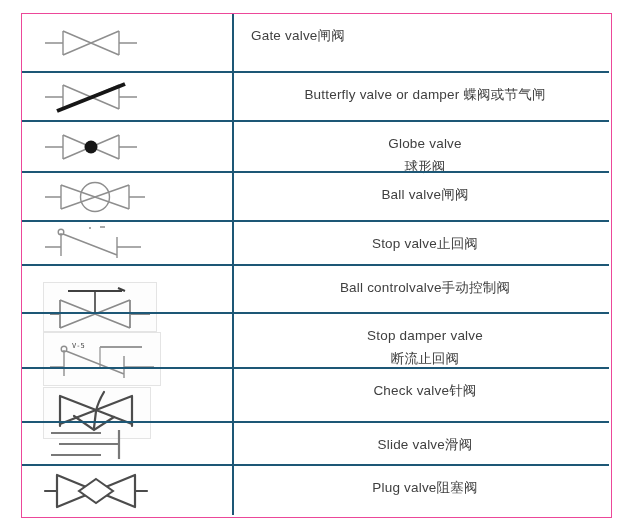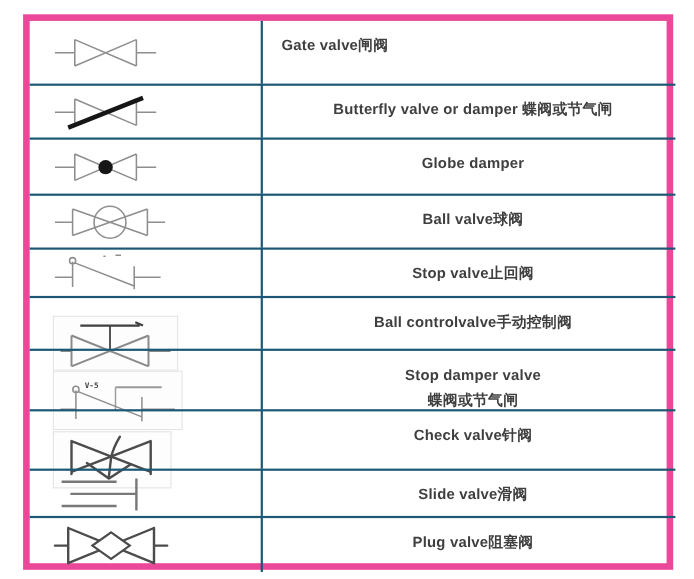--- a/index.html
+++ b/index.html
@@ -1,26 +1,25 @@
 <!DOCTYPE html>
 <html><head>
 <meta charset="utf-8">
 <style>
   * { margin:0; padding:0; box-sizing:border-box; }
   html,body { width:631px; height:526px; background:#ffffff; overflow:hidden;
               font-family:"Liberation Sans", sans-serif; }
   .valve-table {
     position:absolute; left:21px; top:13px;
     width:591px; height:505px;
-    border:6px solid #ec4899;
+    border:1px solid #ec4899;
     display:grid;
     grid-template-columns:212px 375px;
     grid-template-rows:57px 49px 51px 49px 44px 48px 55px 54px 43px 51px;
     background:#ffffff;
-    font-weight:bold;
   }
   .cell { height:100%; }
   .row2up { border-top:2px solid #1d5776;text-align:center; }
   .sym {
     border-right:2px solid #1d5776;
     display:flex; align-items:center; justify-content:flex-start;
     padding-left:21px;
   }
   .txt { padding:10px 10px 0 17px; color:#3f3f3f; font-size:13.5px;
          letter-spacing:0.2px; }
@@ -64,31 +63,32 @@
     <div class="l2"></div>
   </div>
 
   <div class="cell sym row2up">
     <svg width="96" height="30" viewBox="0 0 96 30">
       <path class="lt" d="M2,15 H20 M20,3 V27 M76,3 V27 M20,3 L76,27 M20,27 L76,3 M76,15 H94"></path>
       <circle cx="48" cy="15" r="6.5" fill="#161616" stroke="none"></circle>
     </svg>
   </div>
   <div class="cell txt row2up">
-    <div class="l1">Globe damper</div>
+    <div class="l1">Globe valve</div>
+    <div class="l2">球形阀</div>
   </div>
 
   <div class="cell sym row2up">
     <svg width="104" height="36" viewBox="0 0 104 36">
       <path class="lt" d="M2,18 H18 M18,6 V30 M86,6 V30 M18,6 L86,30 M18,30 L86,6 M86,18 H102"></path>
       <circle class="lt" cx="52" cy="18" r="14.5"></circle>
     </svg>
   </div>
   <div class="cell txt row2up">
-    <div class="l1">Ball valve球阀</div>
+    <div class="l1">Ball valve闸阀</div>
     <div class="l2"></div>
   </div>
 
   <div class="cell sym row2up">
     <svg width="100" height="36" viewBox="0 0 100 36">
       <path class="lt" d="M2,22 H18 M18,8 V31 M20,9 L74,30 M74,12 V33 M74,22 H98"></path>
       <circle class="lt" cx="18" cy="7" r="2.8"></circle>
       <path class="lt" d="M46,3 H48 M57,2 H62"></path>
     </svg>
   </div>
@@ -117,21 +117,21 @@
         <text class="ann" x="24" y="13">V-5</text>
         <path stroke="#9a9a9a" stroke-width="1.3" fill="none" d="M52,12 V33"></path>
         <path stroke="#9a9a9a" stroke-width="1.8" fill="none" d="M52,12 H94"></path>
         <path class="lt" d="M2,32 H16 M16,15 V41 M18,16 L76,39 M76,21 V43 M76,32 H106"></path>
         <circle class="lt" cx="16" cy="14" r="2.8"></circle>
       </svg>
     </div>
   </div>
   <div class="cell txt row2up">
     <div class="l1">Stop damper valve</div>
-    <div class="l2">蝶阀或节气闸</div>
+    <div class="l2">断流止回阀</div>
   </div>
 
   <div class="cell sym row2up">
     <div class="imgbox">
       <svg width="98" height="46" viewBox="0 0 98 46">
         <path class="dk" d="M12,6 V36 M84,6 V36 M12,6 L84,34 M12,34 L84,6"></path>
         <path class="dk" d="M56,2 Q50,12 48,21 L46,38"></path>
         <path class="dk" d="M26,26 L46,40 L66,27"></path>
       </svg>
     </div>

